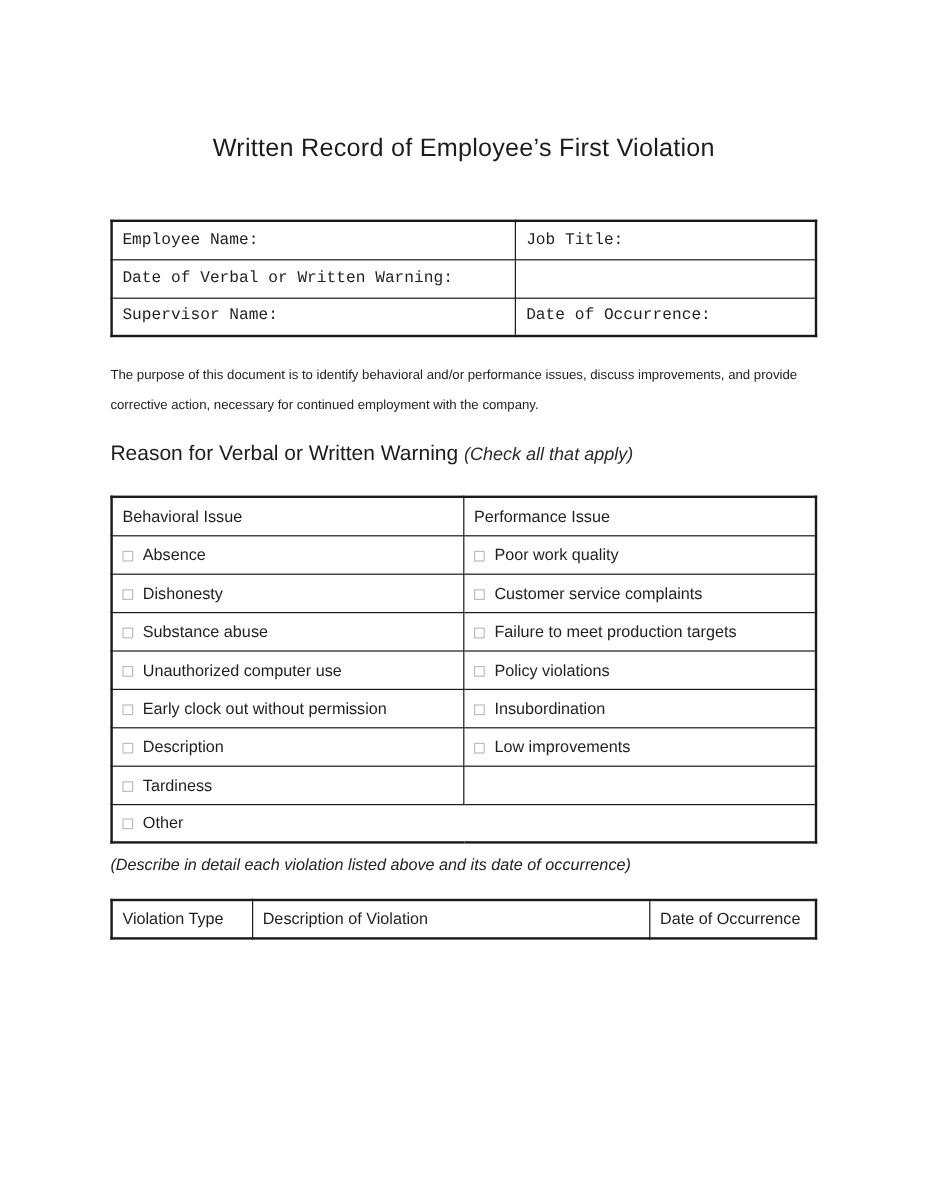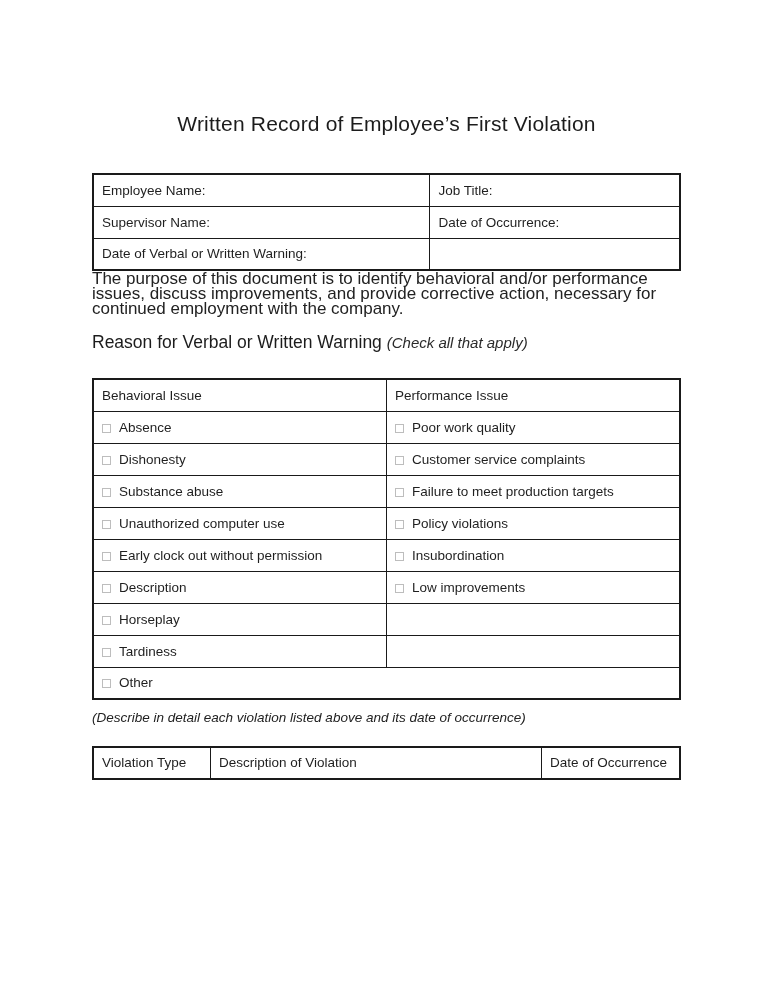--- a/index.html
+++ b/index.html
@@ -40,27 +40,28 @@
     border: 1px solid #1a1a1a;
     font-size: 13.5px;
     font-weight: 400;
     text-align: left;
     padding: 0 8px;
     height: 32px;
     vertical-align: middle;
     overflow: hidden;
     white-space: nowrap;
   }
-  .info-table { margin-top: 37px; }
+  .info-table { margin-top: 47px; font-family: Liberation Mono, monospace; }
   .info-table col.c-left  { width: 57.4%; }
   .info-table col.c-right { width: 42.6%; }
 
   .purpose {
-    font-size: 17px;
-    line-height: 15px;
+    margin-top: 20px;
+    font-size: 11px;
+    line-height: 25px;
     color: #222222;
   }
   .section-heading {
     margin-top: 16px;
     font-size: 17.5px;
     font-weight: 400;
     color: #1c1c1c;
   }
   .section-heading .note-inline {
     font-style: italic;
@@ -121,26 +122,26 @@
       <colgroup>
           <col class="c-left">
           <col class="c-right">
         </colgroup>
       <tbody>
         <tr>
           <td>Employee Name:</td>
           <td>Job Title:</td>
         </tr>
         <tr>
+          <td>Date of Verbal or Written Warning:</td>
+          <td></td>
+        </tr>
+        <tr>
           <td>Supervisor Name:</td>
           <td>Date of Occurrence:</td>
-        </tr>
-        <tr>
-          <td>Date of Verbal or Written Warning:</td>
-          <td></td>
         </tr>
       </tbody>
     </table>
 
     <p class="purpose">The purpose of this document is to identify behavioral and/or performance issues, discuss improvements, and provide corrective action, necessary for continued employment with the company.</p>
 
     <div class="section-heading">
       <span>Reason for Verbal or Written Warning</span>
       <span class="note-inline">(Check all that apply)</span>
     </div>
@@ -173,24 +174,20 @@
           <td><span class="cbx"></span><span>Unauthorized computer use</span></td>
           <td><span class="cbx"></span><span>Policy violations</span></td>
         </tr>
         <tr>
           <td><span class="cbx"></span><span>Early clock out without permission</span></td>
           <td><span class="cbx"></span><span>Insubordination</span></td>
         </tr>
         <tr>
           <td><span class="cbx"></span><span>Description</span></td>
           <td><span class="cbx"></span><span>Low improvements</span></td>
-        </tr>
-        <tr>
-          <td><span class="cbx"></span><span>Horseplay</span></td>
-          <td></td>
         </tr>
         <tr>
           <td><span class="cbx"></span><span>Tardiness</span></td>
           <td></td>
         </tr>
         <tr>
           <td colspan="2"><span class="cbx"></span><span>Other</span></td>
         </tr>
       </tbody>
     </table>

